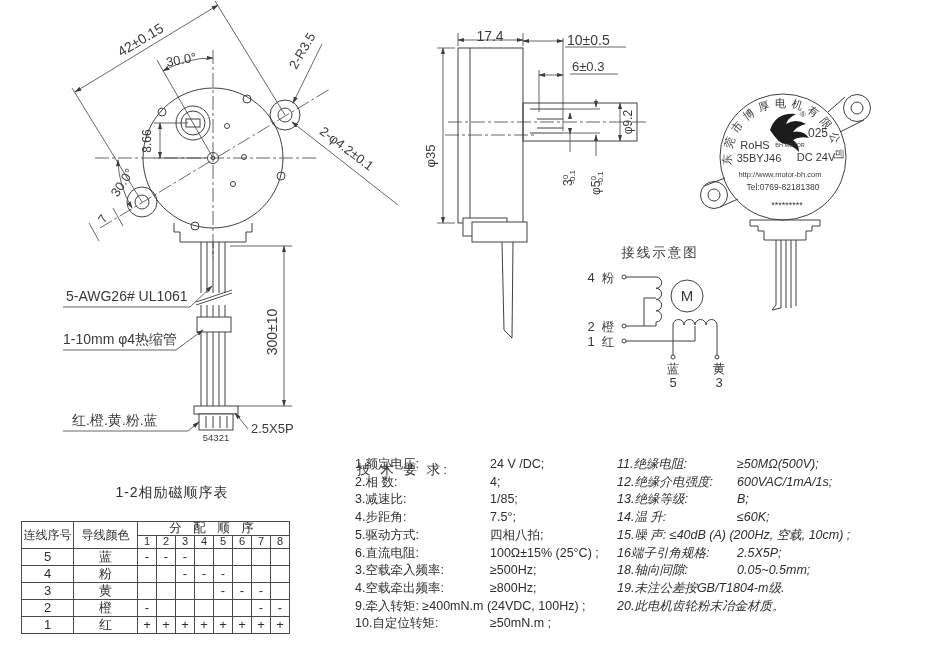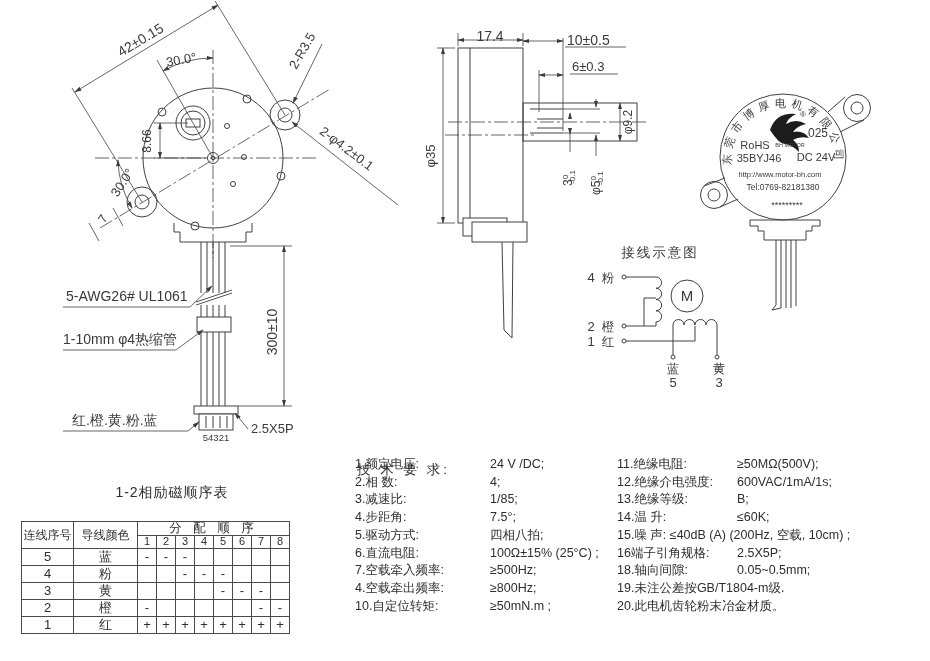--- a/index.html
+++ b/index.html
@@ -13,21 +13,21 @@
   table.exc th,table.exc td{border:1px solid #4a4a4a;font-weight:normal;text-align:center;
         padding:0;font-size:12px;line-height:1.05;color:#2e2e2e;overflow:hidden;}
   table.exc th.seqhead{font-size:12.5px;letter-spacing:4px;height:13px;}
   table.exc th.num{font-size:11px;height:12px;}
   table.exc td{height:16px;font-size:13px;}
   .exc-caption{position:absolute;left:33px;top:617px;font-size:14px;color:#2e2e2e;display:flex;align-items:center;gap:12px;white-space:nowrap;}
   .exc-caption .dash{letter-spacing:-1px;}
   .req-title{position:absolute;left:357px;top:441px;font-size:13.5px;letter-spacing:3px;color:#2e2e2e;margin-top:20px;}
   .req-col{position:absolute;top:456px;font-size:12.5px;line-height:17.7px;white-space:nowrap;color:#2e2e2e;}
   .req-col.left{left:355px;width:262px;}
-  .req-col.right{left:617px;width:313px;}
+  .req-col.right{left:617px;width:313px;font-style:italic;}
   .req-col .lbl{display:inline-block;}
   .req-col.left .lbl{min-width:135px;}
   .req-col.right .lbl{min-width:120px;}
 </style>
 </head>
 <body>
 
 <div class="page">
 
 <svg width="930" height="661" viewBox="0 0 930 661">
@@ -384,22 +384,23 @@
 
 <div class="req-title">技 术 要 求:</div>
 
 <div class="req-col left">
   <div><span class="lbl">1.额定电压:</span><span>24 V /DC;</span></div>
   <div><span class="lbl">2.相  数:</span><span>4;</span></div>
   <div><span class="lbl">3.减速比:</span><span>1/85;</span></div>
   <div><span class="lbl">4.步距角:</span><span>7.5°;</span></div>
   <div><span class="lbl">5.驱动方式:</span><span>四相八拍;</span></div>
   <div><span class="lbl">6.直流电阻:</span><span>100Ω±15% (25°C) ;</span></div>
-  <div><span class="lbl">7.空载牵入频率:</span><span>≥500Hz;</span></div>
+  <div><span class="lbl">3.空载牵入频率:</span><span>≥500Hz;</span></div>
   <div><span class="lbl">4.空载牵出频率:</span><span>≥800Hz;</span></div>
+  <div><span class="lbl">9.牵入转矩: ≥400mN.m (24VDC, 100Hz) ;</span><span></span></div>
   <div><span class="lbl">10.自定位转矩:</span><span>≥50mN.m  ;</span></div>
 </div>
 
 <div class="req-col right">
   <div><span class="lbl">11.绝缘电阻:</span><span>≥50MΩ(500V);</span></div>
   <div><span class="lbl">12.绝缘介电强度:</span><span>600VAC/1mA/1s;</span></div>
   <div><span class="lbl">13.绝缘等级:</span><span>B;</span></div>
   <div><span class="lbl">14.温  升:</span><span>≤60K;</span></div>
   <div><span class="lbl">15.噪  声: ≤40dB (A) (200Hz, 空载, 10cm) ;</span><span></span></div>
   <div><span class="lbl">16端子引角规格:</span><span>2.5X5P;</span></div>

